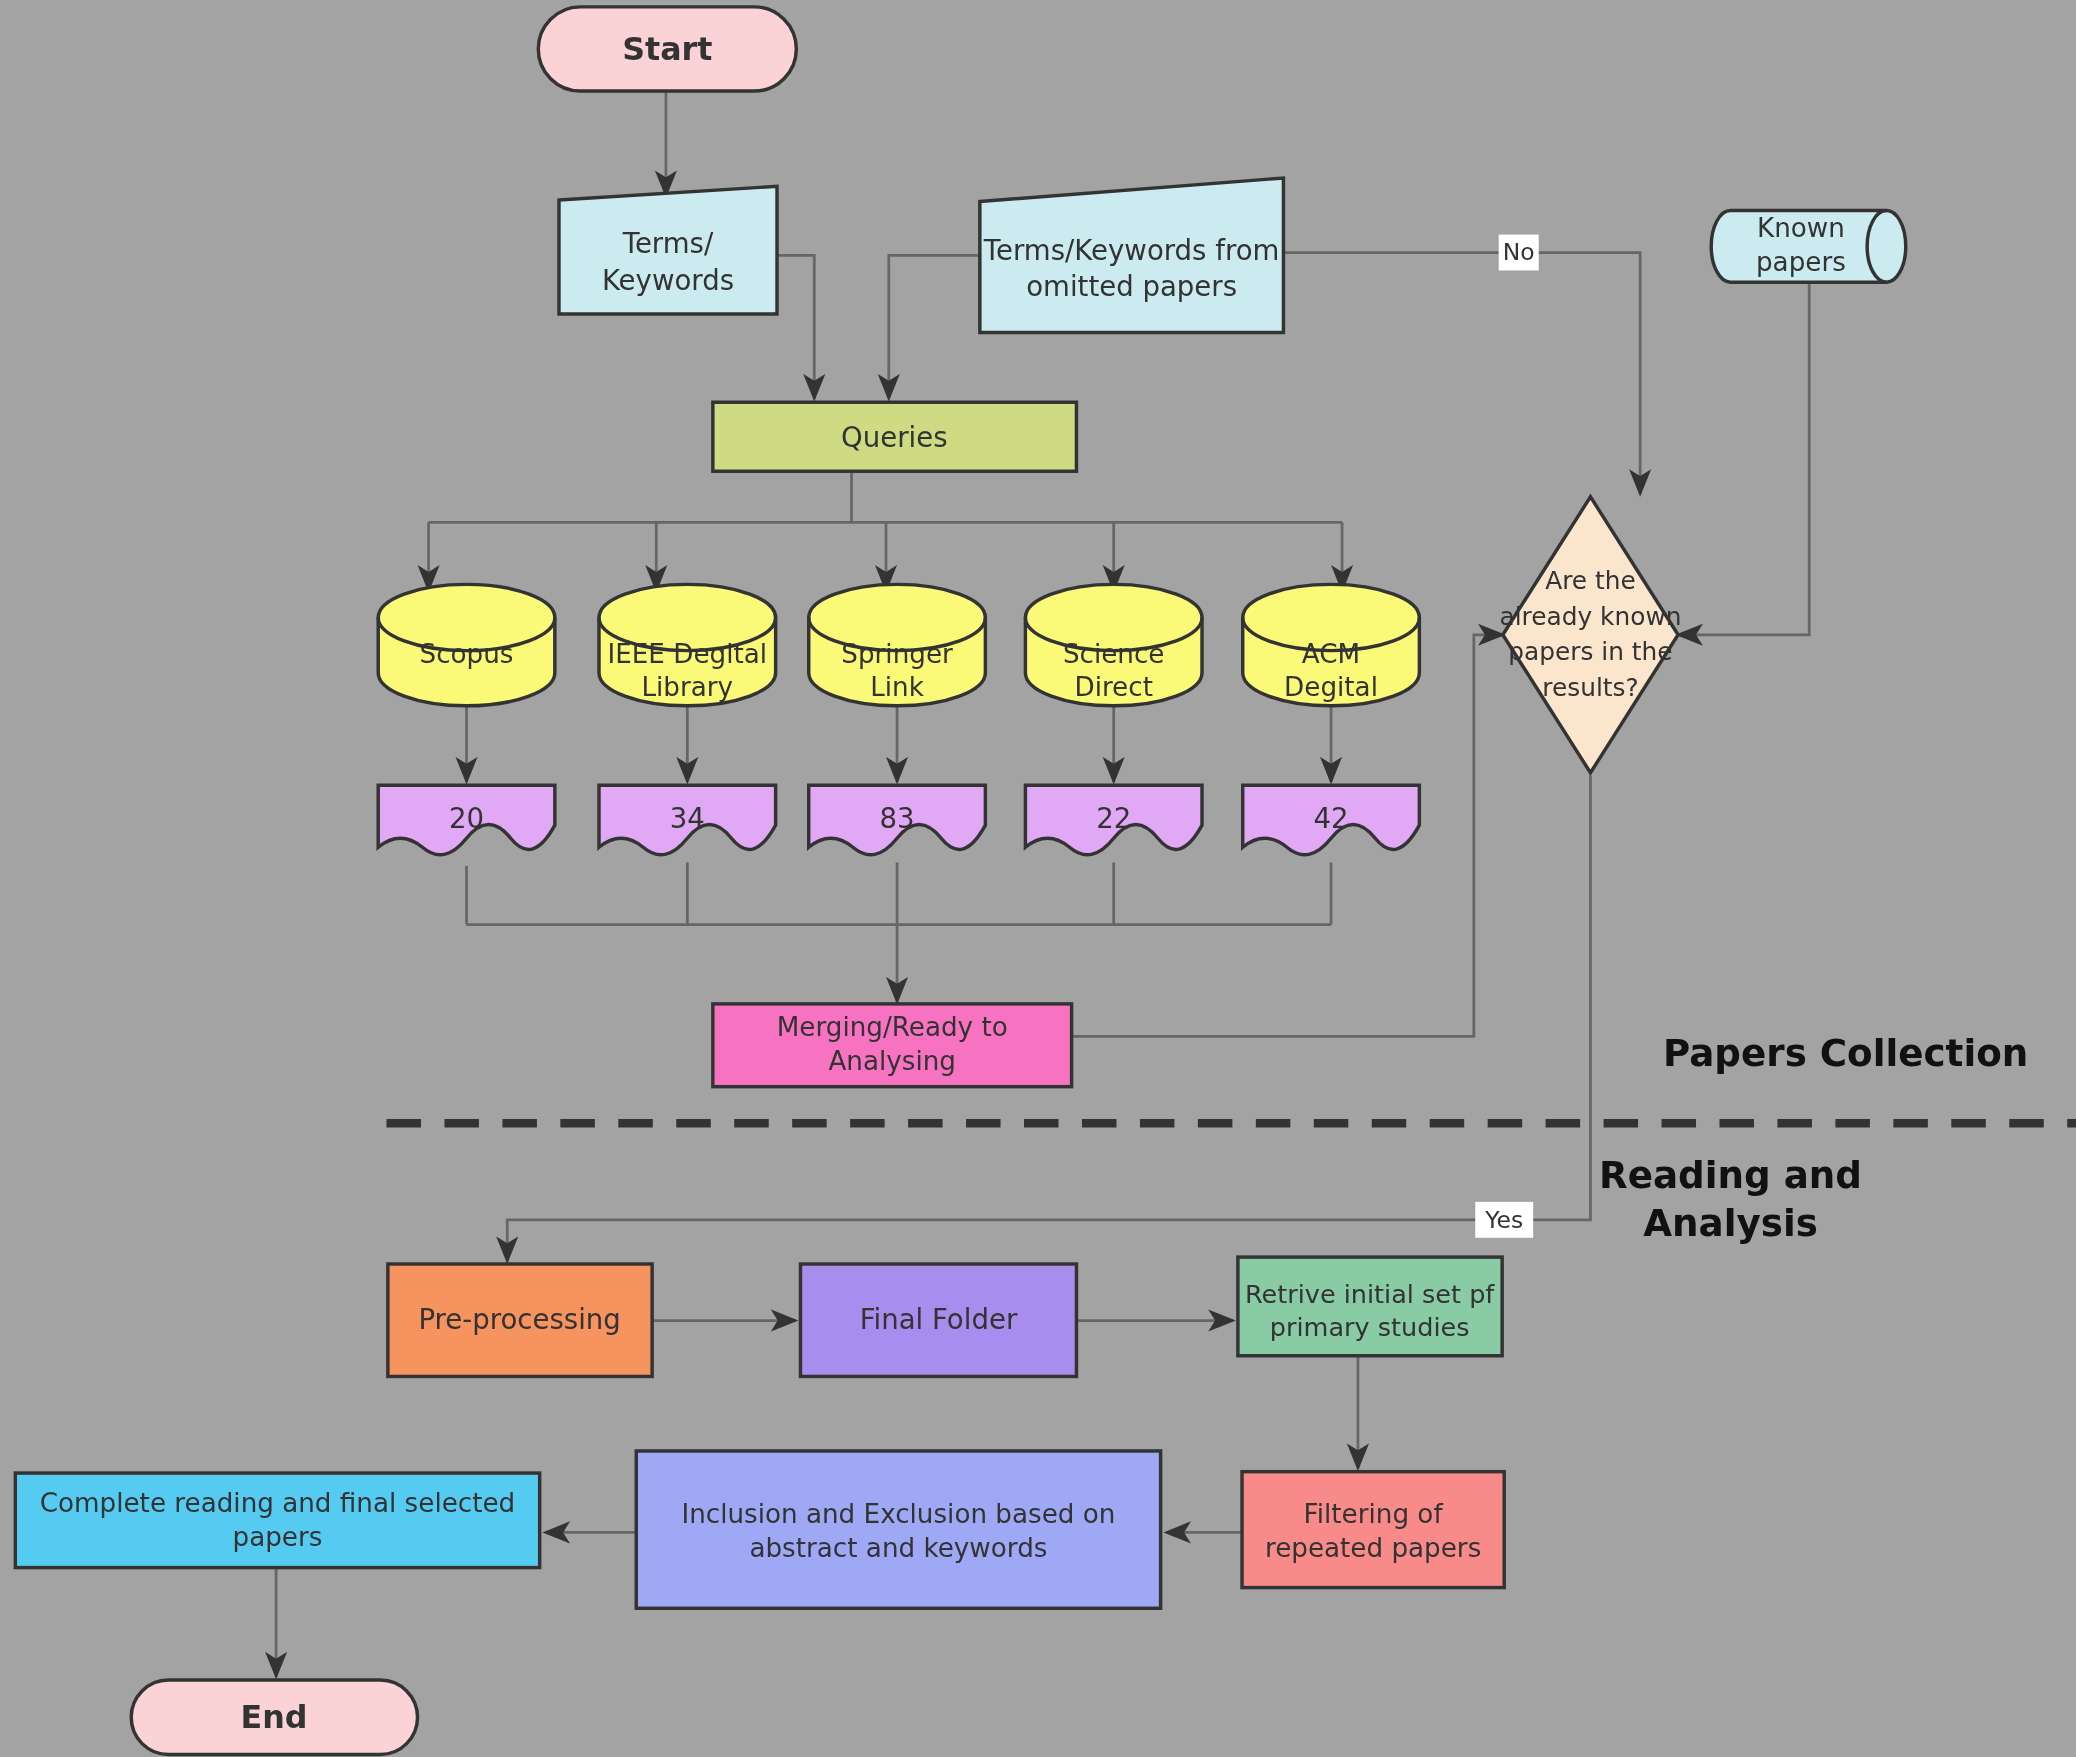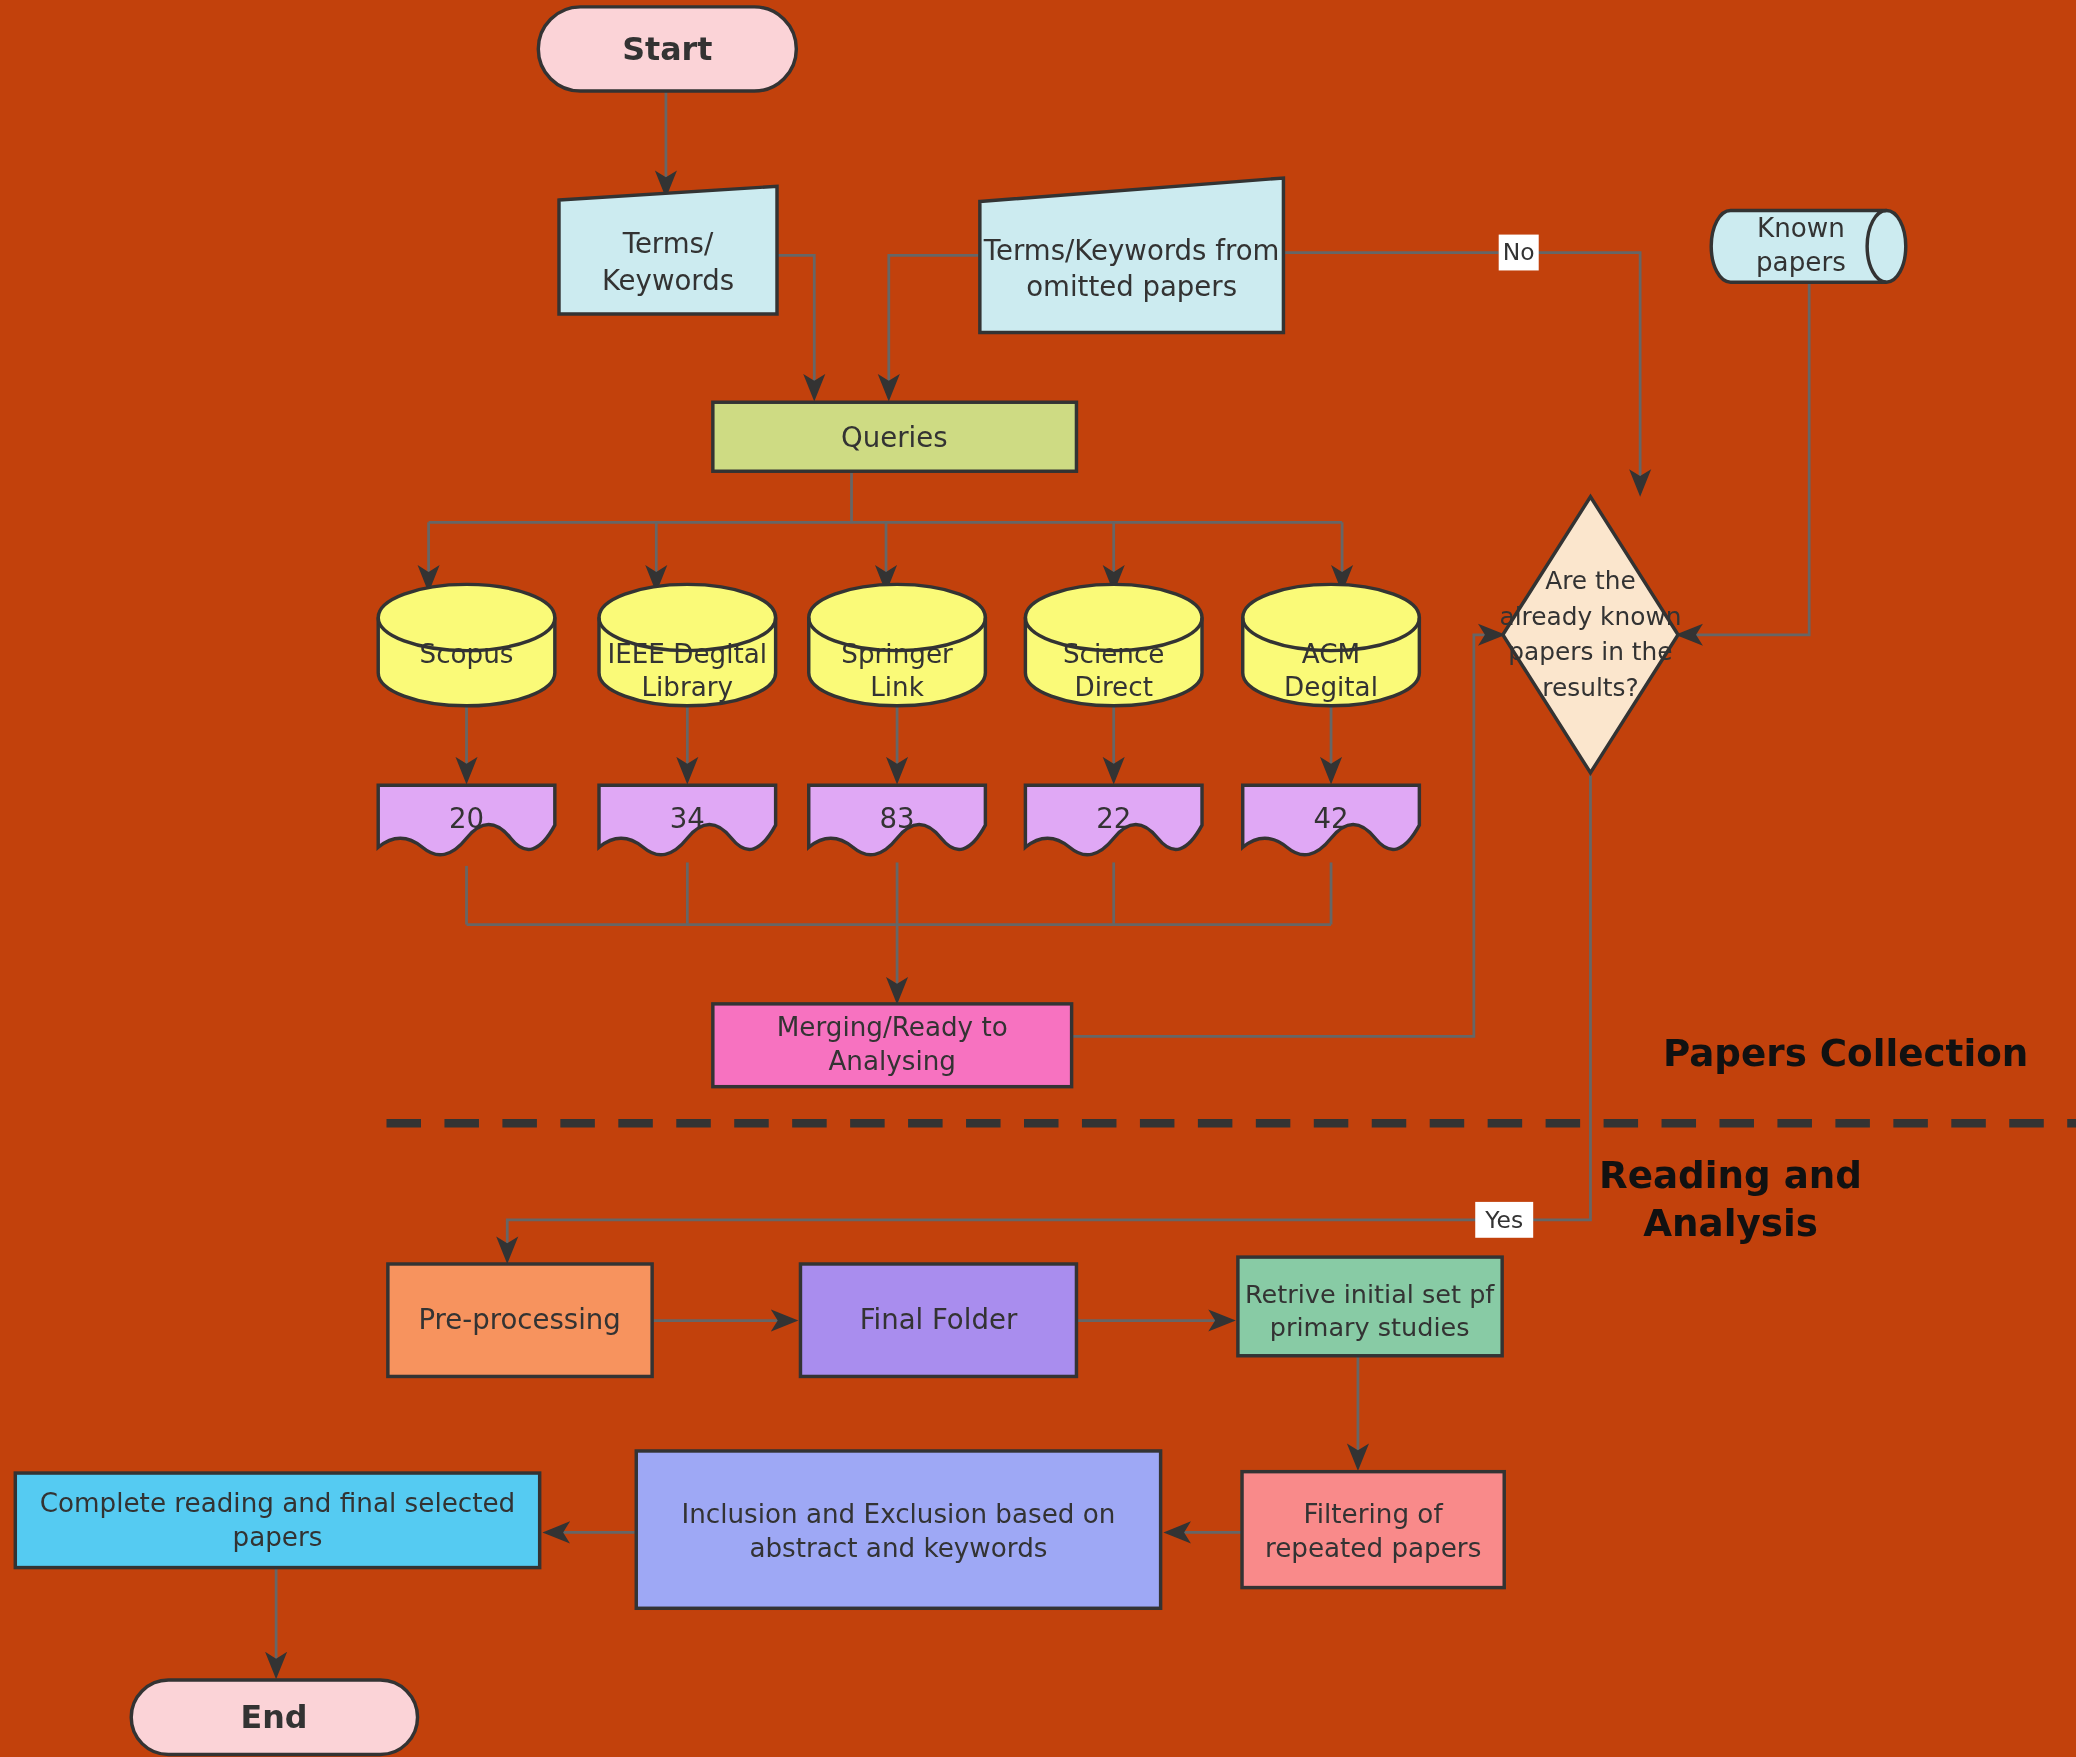--- a/index.html
+++ b/index.html
@@ -1,17 +1,17 @@
 <!DOCTYPE html>
 <html style="font-size:11px"><head>
 <meta charset="utf-8">
 <style>
   html,body{margin:0;padding:0;background:#ffffff;}
   body{font-family:"DejaVu Sans", sans-serif;}
-  #stage{position:relative;width:2077px;height:1758px;background:#c2410c;overflow:hidden;}
+  #stage{position:relative;width:2077px;height:1758px;background:#a3a3a3;overflow:hidden;}
   svg{display:block;}
   .nodetext{font-family:"DejaVu Sans", sans-serif;fill:#333333;text-anchor:middle;dominant-baseline:middle;}
   .edgelabel{font-family:"DejaVu Sans", sans-serif;fill:#333333;text-anchor:middle;dominant-baseline:middle;font-size:34px;}
   .sectitle{font-family:"DejaVu Sans", sans-serif;fill:#111111;font-weight:bold;font-size:54px;}
   .shape{stroke:#333333;stroke-width:5;}
   .edge{stroke:#666666;stroke-width:4;fill:none;}
 </style>
 </head>
 <body>
 

